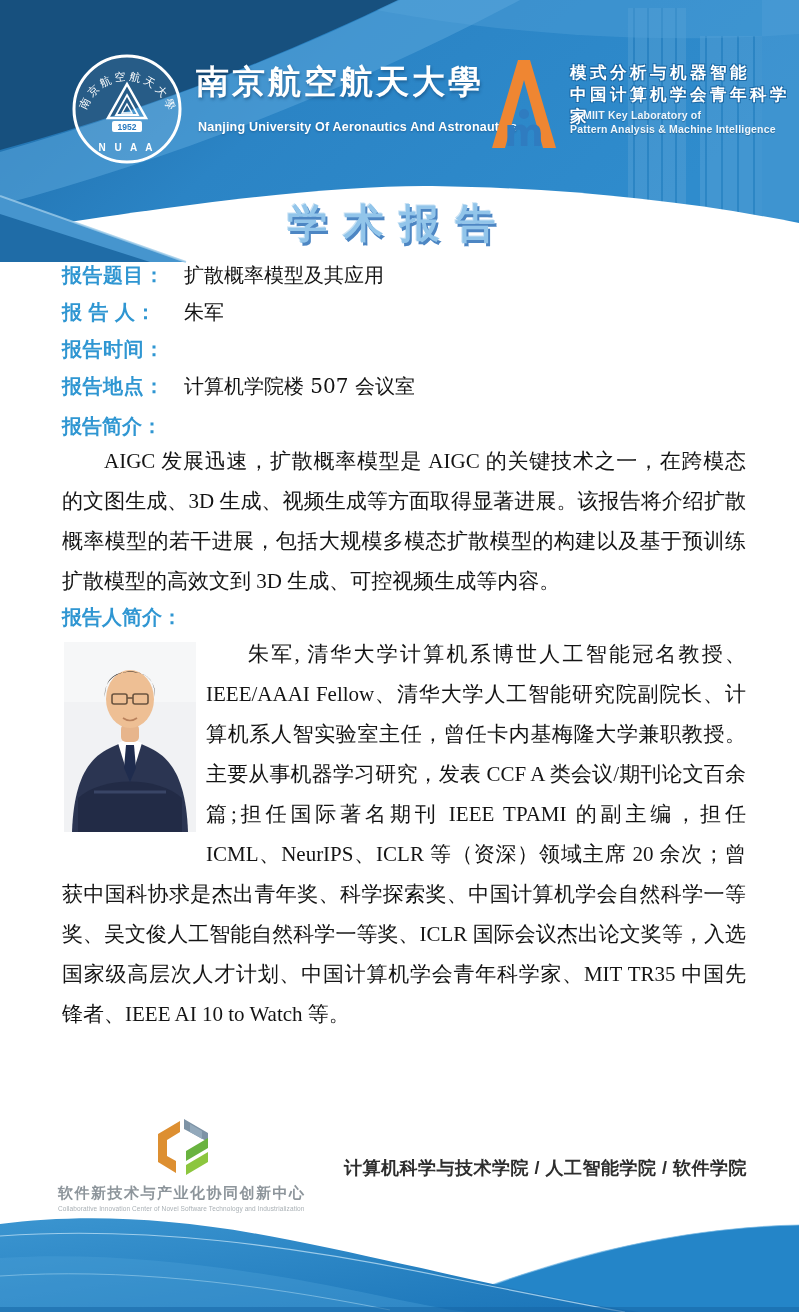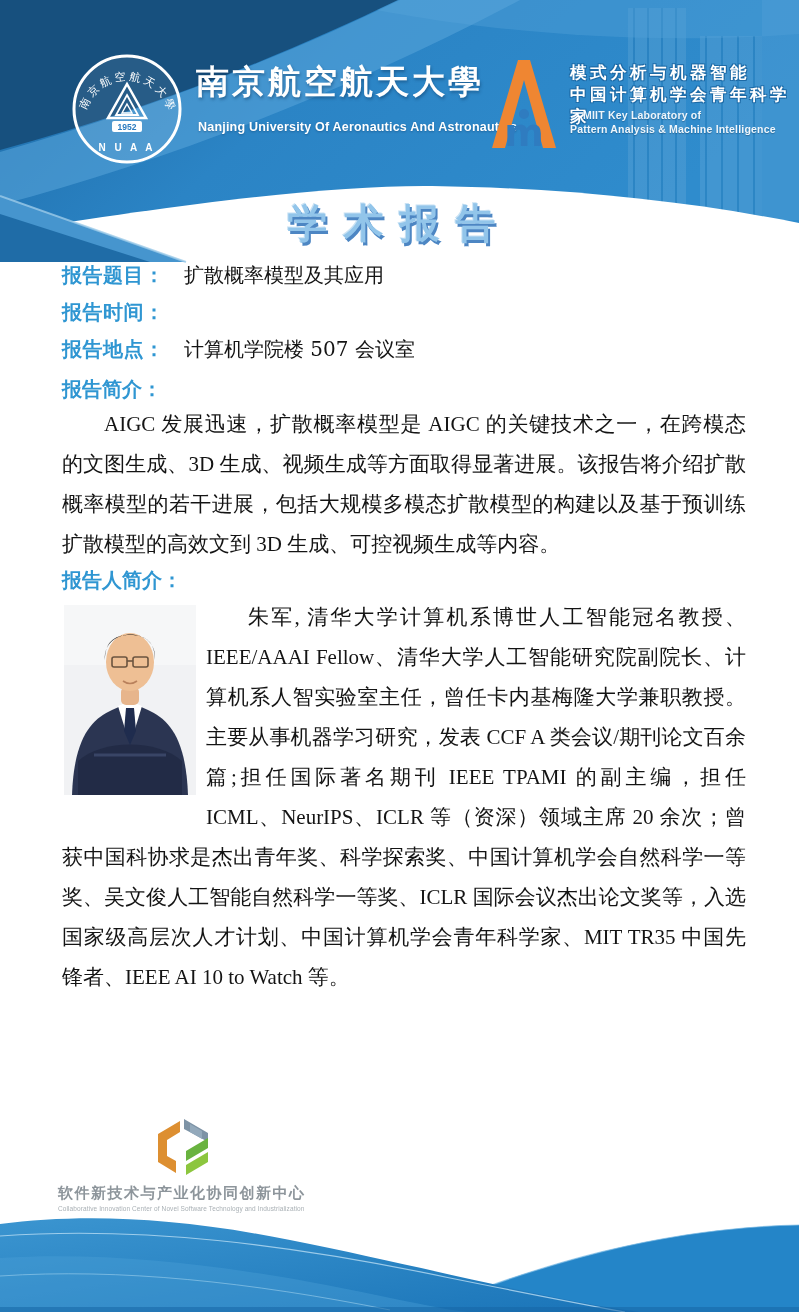--- a/index.html
+++ b/index.html
@@ -123,20 +123,24 @@
 
   <h1 class="title">学术报告</h1>
 
   <div class="content">
 
     <div class="detail-row">
       <span class="detail-label">报告题目：</span>
       <span class="detail-value">扩散概率模型及其应用</span>
     </div>
     <div class="detail-row">
+      <span class="detail-label">报 告 人：</span>
+      <span class="detail-value">朱军</span>
+    </div>
+    <div class="detail-row">
       <span class="detail-label">报告时间：</span>
     </div>
     <div class="detail-row">
       <span class="detail-label">报告地点：</span>
       <span class="detail-value">计算机学院楼 507 会议室</span>
     </div>
 
     <div class="sec-label">报告简介：</div>
     <p class="body-text">AIGC 发展迅速，扩散概率模型是 AIGC 的关键技术之一，在跨模态的文图生成、3D 生成、视频生成等方面取得显著进展。该报告将介绍扩散概率模型的若干进展，包括大规模多模态扩散模型的构建以及基于预训练扩散模型的高效文到 3D 生成、可控视频生成等内容。</p>
 
@@ -177,20 +181,21 @@
       <path d="M30 3 L8 16 L8 44 L26 55 L26 43 L17 38 L17 22 L30 14 Z" fill="#dd8f31"></path>
       <path d="M34 1 L58 15 L58 24 L49 19 L34 11 Z" fill="#7d93a6"></path>
       <path d="M40 6 L52 13 L52 21 L40 14 Z" fill="#93a9bb"></path>
       <path d="M58 20 L58 30 L36 43 L36 33 Z" fill="#69b33f"></path>
       <path d="M58 34 L58 44 L36 57 L36 47 Z" fill="#8cc63e"></path>
     </svg>
     <div class="fc-zh">软件新技术与产业化协同创新中心</div>
     <div class="fc-en">Collaborative Innovation Center of Novel Software Technology and Industrialization</div>
   </div>
 
+  <div class="colleges">计算机科学与技术学院 / 人工智能学院 / 软件学院</div>
 
   <svg class="bottom-waves" width="799" height="100" viewBox="0 0 799 100">
     <defs>
       <linearGradient id="gw1" x1="0" y1="0" x2="1" y2="1">
         <stop offset="0" stop-color="#3b95d0"></stop>
         <stop offset="1" stop-color="#1a74b8"></stop>
       </linearGradient>
     </defs>
 
     <path d="M420 100 C540 52 660 16 799 13 L799 100 Z" fill="#2485c8"></path>

